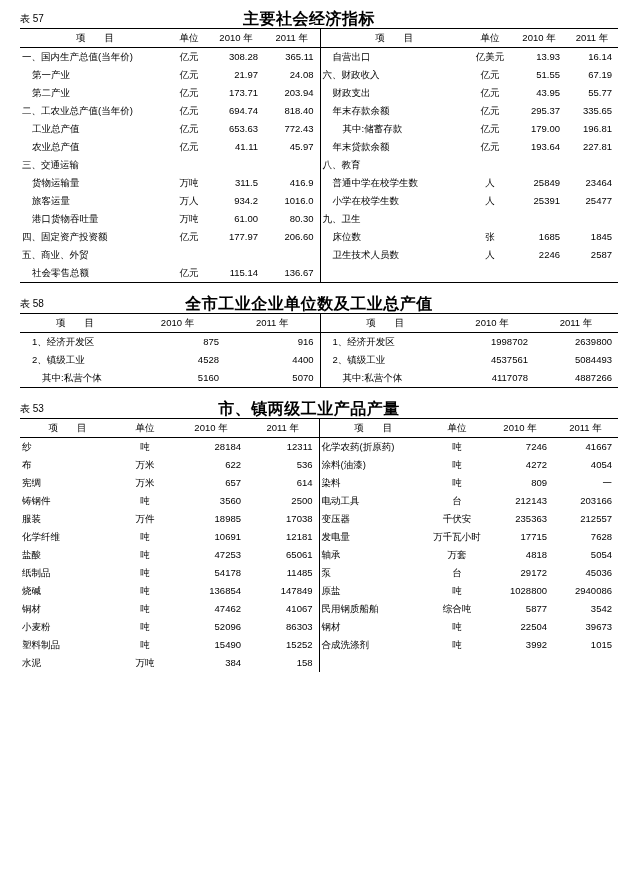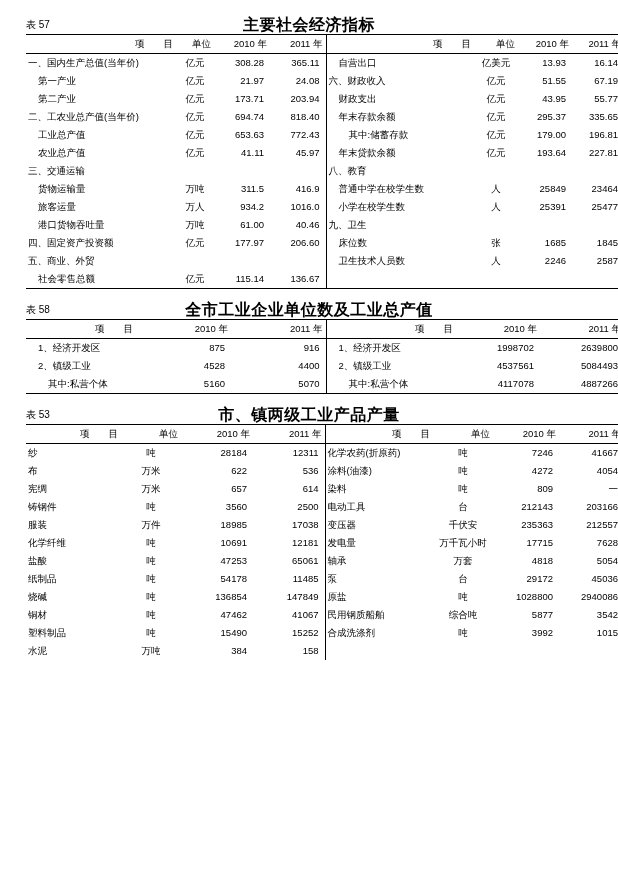--- a/index.html
+++ b/index.html
@@ -11,21 +11,21 @@
     width: 618px;
     height: 890px;
     font-family: "Liberation Sans", sans-serif;
     color: #000;
     font-size: 10px;
   }
   .page {
     position: relative;
     width: 618px;
     height: 846px;
-    padding: 16px;
+    padding: 10px;
     box-sizing: border-box;
   }
   .table-block {
     margin: 0 10px;
   }
   .tbl-head {
     position: relative;
     height: 18px;
     line-height: 18px;
   }
@@ -52,21 +52,21 @@
     padding: 0 3px;
     height: 18px;
     line-height: 18px;
     vertical-align: middle;
     overflow: hidden;
     white-space: nowrap;
   }
   .bt { border-top: 1px solid #000; }
   .bb { border-bottom: 1px solid #000; }
   .hdr td {
-    text-align: right;
+    text-align: center;
   }
   .c { text-align: center; }
   .r { text-align: right; padding-right: 6px; }
   .l { text-align: left; }
   .vline-left { border-left: 1px solid #000; }
   .spacer { height: 12px; }
   .ind0 { padding-left: 2px; }
   .ind1 { padding-left: 12px; }
   .ind2 { padding-left: 22px; margin-top: 27px; }
 </style>
@@ -189,21 +189,21 @@
           <td class="r">1016.0</td>
           <td class="l ind1 vline-left">小学在校学生数</td>
           <td class="c">人</td>
           <td class="r">25391</td>
           <td class="r">25477</td>
         </tr>
         <tr>
           <td class="l ind1">港口货物吞吐量</td>
           <td class="c">万吨</td>
           <td class="r">61.00</td>
-          <td class="r">40.46</td>
+          <td class="r">80.30</td>
           <td class="l ind0 vline-left">九、卫生</td>
           <td class="c"></td>
           <td class="r"></td>
           <td class="r"></td>
         </tr>
         <tr>
           <td class="l ind0">四、固定资产投资额</td>
           <td class="c">亿元</td>
           <td class="r">177.97</td>
           <td class="r">206.60</td>
@@ -412,20 +412,30 @@
           <td class="l ind0">铜材</td>
           <td class="c">吨</td>
           <td class="r">47462</td>
           <td class="r">41067</td>
           <td class="l ind0 vline-left">民用钢质船舶</td>
           <td class="c">综合吨</td>
           <td class="r">5877</td>
           <td class="r">3542</td>
         </tr>
         <tr>
+          <td class="l ind0">小麦粉</td>
+          <td class="c">吨</td>
+          <td class="r">52096</td>
+          <td class="r">86303</td>
+          <td class="l ind0 vline-left">钢材</td>
+          <td class="c">吨</td>
+          <td class="r">22504</td>
+          <td class="r">39673</td>
+        </tr>
+        <tr>
           <td class="l ind0">塑料制品</td>
           <td class="c">吨</td>
           <td class="r">15490</td>
           <td class="r">15252</td>
           <td class="l ind0 vline-left">合成洗涤剂</td>
           <td class="c">吨</td>
           <td class="r">3992</td>
           <td class="r">1015</td>
         </tr>
         <tr>

